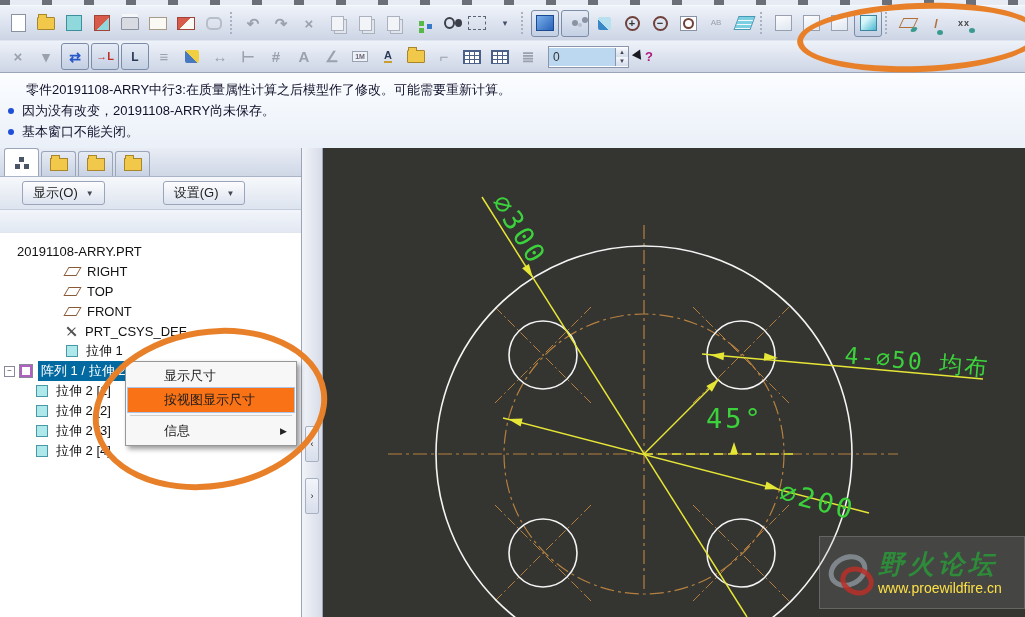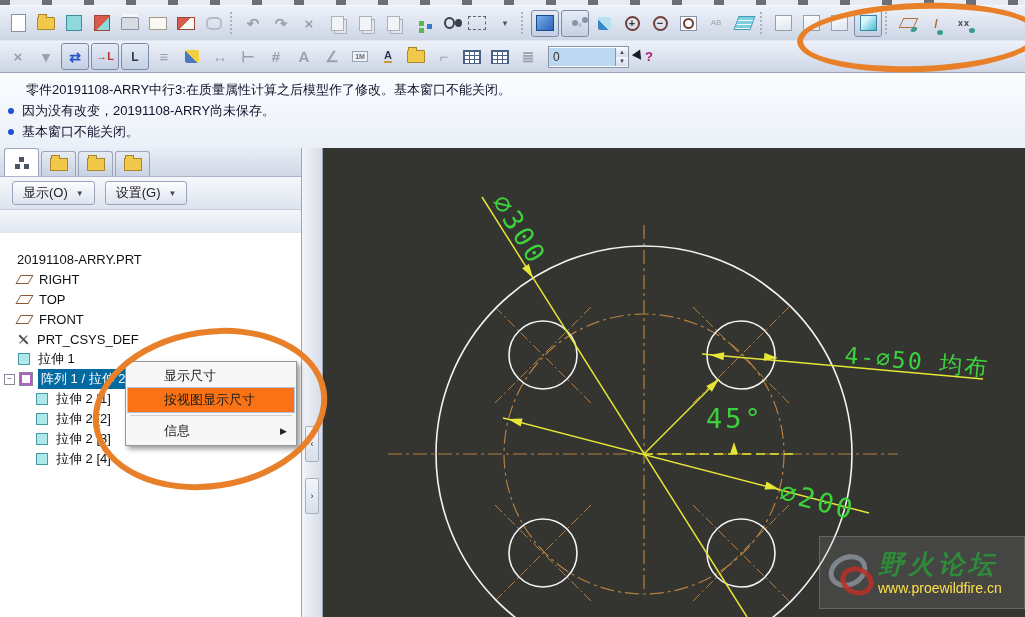--- a/index.html
+++ b/index.html
@@ -71,29 +71,29 @@
   
   .main{position:absolute;top:148px;left:0;width:1025px;height:469px;display:flex;}
   .lpanel{width:301px;background:#fff;border-right:1px solid #9aa5ba;display:flex;flex-direction:column;}
   .ltabs{display:flex;align-items:flex-end;height:28px;background:linear-gradient(#e9edf5,#cfd7e6);padding-left:4px;border-bottom:1px solid #aab4c8;}
   .ltab{width:33px;height:24px;margin-right:2px;border:1px solid #9aa5ba;border-bottom:none;border-radius:3px 3px 0 0;
         background:linear-gradient(#e6ebf4,#c9d2e3);display:flex;align-items:center;justify-content:center;}
   .ltab.active{background:#fff;height:27px;}
   .t-tree{width:5px;height:5px;background:#4a5568;box-shadow:-4px 7px 0 #4a5568,5px 7px 0 #4a5568;margin-bottom:6px;}
   .t-folder{width:16px;height:11px;background:#f2c84b;border:1px solid #a8862a;position:relative;}
   .t-folder::before{content:"";position:absolute;top:-4px;left:0;width:7px;height:3px;background:#f2c84b;border:1px solid #a8862a;border-bottom:none;}
-  .lbtns{display:flex;padding:4px 12px;background:linear-gradient(#f6f8fb,#dde4ef);border-bottom:1px solid #c5cddd;}
+  .lbtns{display:flex;padding:4px 22px;background:linear-gradient(#f6f8fb,#dde4ef);border-bottom:1px solid #c5cddd;gap:48px;}
   .lbtn{display:flex;align-items:center;gap:8px;margin-right:10px;padding:2px 10px;font-size:13px;color:#222;
         border:1px solid #9aa5ba;border-radius:3px;background:linear-gradient(#fdfdfe,#dce3ef);}
   .lbtn .car{font-size:8px;color:#445;}
   .lhead{height:22px;background:linear-gradient(#f2f5fa,#e2e8f2);border-bottom:1px solid #e0e5ee;}
-  .tree{flex:1;padding-top:16px;font-size:13px;color:#111;position:relative;}
+  .tree{flex:1;padding-top:8px;font-size:13px;color:#111;position:relative;}
   .trow{display:flex;align-items:center;height:20px;white-space:nowrap;}
   .troot{padding-left:14px;}
-  .lvl1{padding-left:18px;}
+  .lvl1{padding-left:18px;margin-left:48px;}
   .lvl2{padding-left:36px;}
   .sel{padding-left:4px;}
   .exp{width:9px;height:9px;border:1px solid #889;background:#fff;font-size:8px;line-height:7px;text-align:center;color:#333;margin-right:4px;flex:0 0 auto;}
   .exp:empty{display:none;}
   .tico{margin-right:5px;flex:0 0 auto;display:inline-block;}
   .i-plane{width:11px;height:7px;border:1px solid #8a5a36;transform:skewX(-30deg);}
   .i-csys{width:11px;height:11px;position:relative;}
   .i-csys::before,.i-csys::after{content:"";position:absolute;left:5px;top:0;width:1px;height:11px;background:#555;}
   .i-csys::before{transform:rotate(45deg);}
   .i-csys::after{transform:rotate(-45deg);box-shadow:0 0 0 .5px #555;}
@@ -319,21 +319,21 @@
       <span>▼</span>
     </span>
   </span>
   <span class="tbtn">
     <span class="ig k-help">?</span>
   </span>
 </div>
 
 <div class="msgs">
   <div class="msgrow first">
-    <span>零件20191108-ARRY中行3:在质量属性计算之后模型作了修改。基本窗口不能关闭。</span>
+    <span>零件20191108-ARRY中行3:在质量属性计算之后模型作了修改。可能需要重新计算。</span>
   </div>
   <div class="msgrow">
     <span class="bullet"></span>
     <span>因为没有改变，20191108-ARRY尚未保存。</span>
   </div>
   <div class="msgrow">
     <span class="bullet"></span>
     <span>基本窗口不能关闭。</span>
   </div>
 </div>

